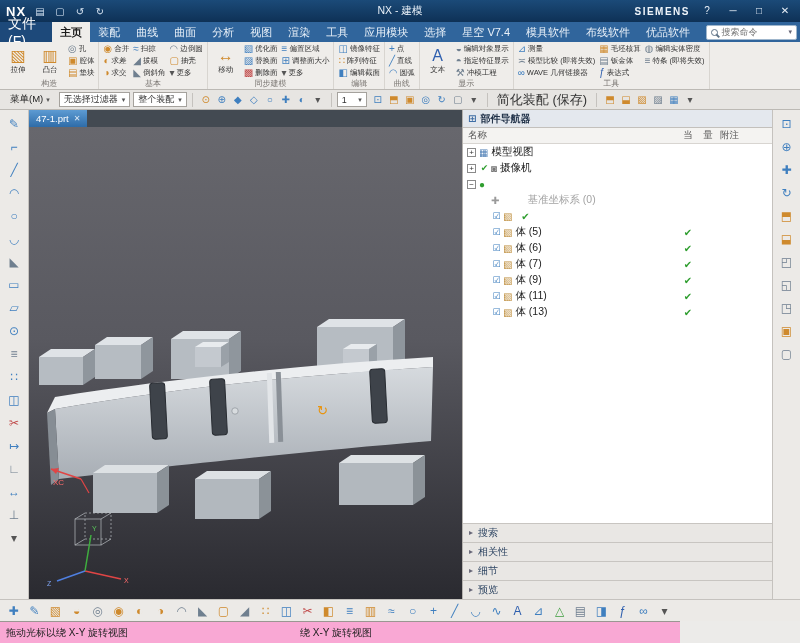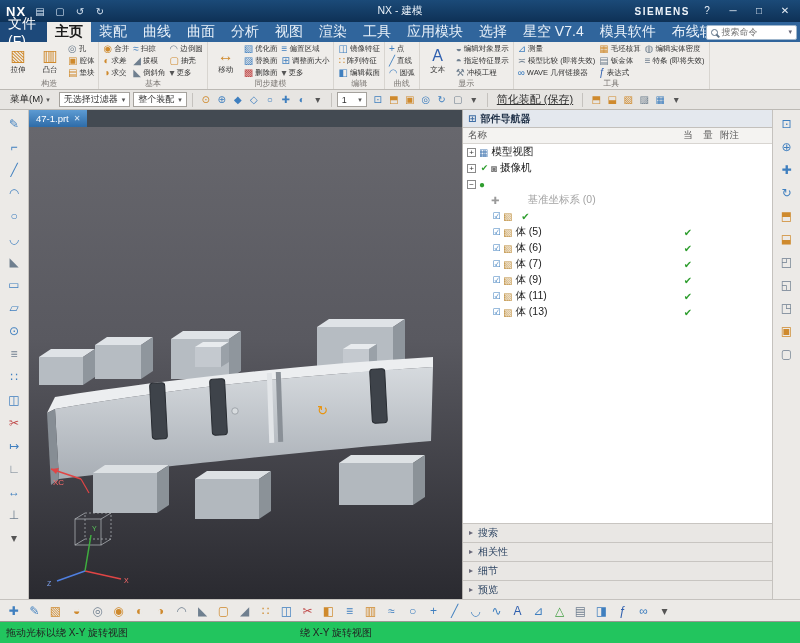--- a/index.html
+++ b/index.html
@@ -13,21 +13,21 @@
   .tb-icons .icbtn{width:16px;text-align:center;font-size:10px;cursor:default;}
   .tb-title{position:absolute;left:50%;transform:translateX(-50%);font-size:10.5px;color:#e8f0f8;}
   .tb-right{margin-left:auto;display:flex;align-items:center;gap:8px;}
   .brand{font-weight:bold;letter-spacing:1.5px;font-size:10px;color:#eef4fa;}
   .winbtn{width:18px;height:16px;border:none;background:transparent;color:#e8f0f8;font-size:10px;line-height:16px;text-align:center;cursor:default;}
 
   
   .tabsbar{position:absolute;top:22px;left:0;width:800px;height:20px;background:#30659c;display:flex;align-items:stretch;color:#e9f1f9;}
   .filetab{background:#1d497a;color:#fff;padding:0 8px;display:flex;align-items:center;font-size:14px;}
   .tabs{display:flex;align-items:stretch;overflow:hidden;}
-  .tab{padding:0 8px;display:flex;align-items:center;font-size:14px;white-space:nowrap;cursor:default;text-align:center;}
+  .tab{padding:0 8px;display:flex;align-items:center;font-size:11px;white-space:nowrap;cursor:default;text-align:center;}
   .tab.active{background:#efedea;color:#1c1c1c;font-weight:bold;}
   .searchbox{margin-left:auto;margin-right:3px;align-self:center;display:flex;align-items:center;gap:3px;background:#fff;border:1px solid #9fb6cc;border-radius:2px;height:15px;padding:0 4px;}
   .searchbox input{border:none;outline:none;width:64px;font-size:9px;color:#333;background:transparent;}
   .mag{width:7px;height:7px;border:1.5px solid #5f7387;border-radius:50%;position:relative;display:inline-block;flex:none;}
   .mag::after{content:"";position:absolute;width:4px;height:1.5px;background:#5f7387;transform:rotate(45deg);right:-3px;bottom:-2px;}
   .searchbox .caret{font-size:7px;color:#667;}
 
   
   .ribbon{position:absolute;top:42px;left:0;width:800px;height:48px;background:#efedea;border-bottom:1px solid #bcb9b4;display:flex;overflow:hidden;}
   .rgroup{border-right:1px solid #d8d5d0;display:flex;flex-direction:column;padding:1px 2px 0;}
@@ -40,21 +40,21 @@
 
   
   .quickbar{position:absolute;top:90px;left:0;width:800px;height:20px;background:#e7e5e2;border-bottom:1px solid #bcb9b4;display:flex;align-items:center;gap:3px;padding:0 4px;font-size:9.5px;}
   .menubtn{display:flex;align-items:center;gap:3px;padding:0 5px;height:16px;border:1px solid transparent;cursor:default;}
   .combo{display:flex;align-items:center;gap:4px;background:#fff;border:1px solid #a5a29d;height:15px;padding:0 4px;font-size:9px;color:#333;cursor:default;}
   .combo.narrow{width:30px;justify-content:space-between;}
   .caret{font-size:7px;color:#555;}
   .qicons{display:flex;align-items:center;}
   .qicons .icbtn{width:16px;height:16px;display:flex;align-items:center;justify-content:center;font-size:10px;cursor:default;}
   .qsep{width:1px;height:14px;background:#c5c2be;margin:0 2px;}
-  .qlabel{font-size:11px;color:#333;padding:0 4px;white-space:nowrap;cursor:default;text-decoration:underline;}
+  .qlabel{font-size:13px;color:#333;padding:0 4px;white-space:nowrap;cursor:default;}
 
   
   .main{position:absolute;top:110px;left:0;width:800px;height:489px;}
   .lstrip{position:absolute;left:0;top:0;width:29px;height:489px;background:#eceae7;border-right:1px solid #c5c2be;display:flex;flex-direction:column;align-items:center;padding-top:2px;}
   .lstrip .icbtn,.rstrip .icbtn{width:23px;height:23px;display:flex;align-items:center;justify-content:center;font-size:12px;cursor:default;}
   .rstrip{position:absolute;right:0;top:0;width:28px;height:489px;background:#eceae7;border-left:1px solid #c5c2be;display:flex;flex-direction:column;align-items:center;padding-top:2px;}
 
   .viewport{position:absolute;left:29px;top:0;width:433px;height:489px;}
   .vtabbar{height:17px;background:#434a52;display:flex;align-items:stretch;}
   .vtab{background:linear-gradient(#5d9bd3,#2e6ca8);color:#fff;font-size:9.5px;display:flex;align-items:center;gap:5px;padding:0 7px;cursor:default;}
@@ -81,21 +81,21 @@
   .trow.dim .tlabel{color:#a3a3a3;margin-left:25px;}
   .tc1{width:20px;text-align:center;color:#2f9e2f;font-size:10px;}
   .tc2{width:20px;}
   .tc3{width:54px;}
   .nsec{height:19px;line-height:18px;background:#e9e7e4;border-top:1px solid #c8c5c1;padding-left:6px;font-size:10px;color:#2f4663;display:flex;align-items:center;gap:5px;cursor:default;}
   .nsec-arrow{font-size:8px;color:#667;}
 
   
   .bottombar{position:absolute;top:599px;left:0;width:800px;height:22px;background:#eceae7;border-top:1px solid #c5c2be;display:flex;align-items:center;padding:0 4px;gap:2px;overflow:hidden;}
   .bottombar .icbtn{width:19px;height:19px;display:flex;align-items:center;justify-content:center;font-size:12px;cursor:default;}
-  .statusbar{position:absolute;top:621px;left:0;width:800px;height:22px;background:#22c55e;border-top:1px solid #9a9792;display:flex;align-items:center;font-size:10px;color:#222;}
+  .statusbar{position:absolute;top:621px;left:0;width:680px;height:22px;background:#f9a8d4;border-top:1px solid #9a9792;display:flex;align-items:center;font-size:10px;color:#222;}
   .status-hint{padding-left:6px;}
   .status-msg{position:absolute;left:300px;}
 </style>
 </head>
 <body>
 
 <div class="titlebar">
   <span class="nx-logo">NX</span>
   <span class="tb-icons">
   <span class="icbtn"><span class="icg" style="color: rgb(215, 228, 242);">▤</span></span>

